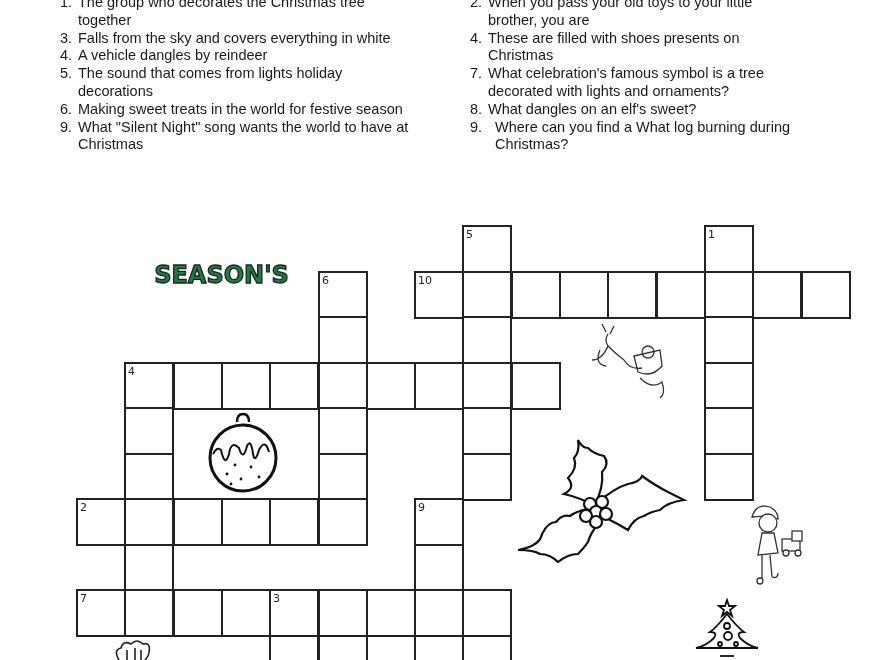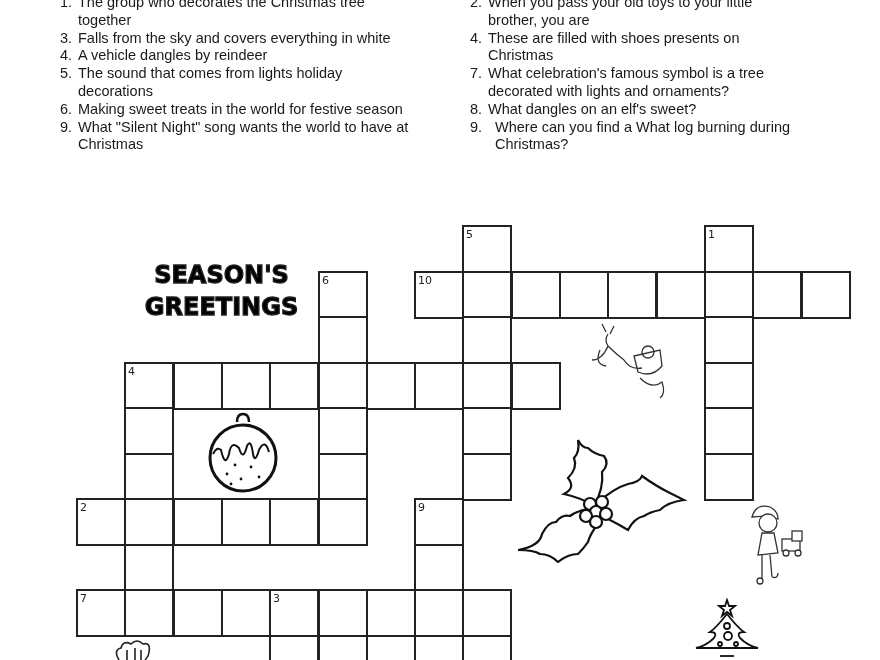--- a/index.html
+++ b/index.html
@@ -9,21 +9,21 @@
   .clues.right { left: 470px; width: 330px; }
   .clue { display: flex; }
   .clue .num { flex: 0 0 auto; white-space: pre; }
   .clue .txt { flex: 1 1 auto; }
   .clues.left .num { width: 18px; }
   .clues.right .num { width: 18px; }
   .clue.wide .num { width: 25px; }
   #grid { position: absolute; left: 0; top: 0; width: 880px; height: 660px; }
   .cell { position: absolute; box-sizing: border-box; border: 2px solid #222; background: #fff; width: 50px; height: 48px; }
   .cell .cnum { position: absolute; left: 2px; top: 1px; font-family: "DejaVu Sans", sans-serif; font-size: 11px; color: #222; }
-  .greeting { position: absolute; left: 134px; top: 259px; width: 175px; text-align: center; font-family: "DejaVu Sans", sans-serif; font-weight: bold; color: #000000; -webkit-text-stroke: 1.3px #222; letter-spacing: 0px; line-height: 32px; font-size: 24px; }
+  .greeting { position: absolute; left: 134px; top: 259px; width: 175px; text-align: center; font-family: "DejaVu Sans", sans-serif; font-weight: bold; color: #15803d; -webkit-text-stroke: 1.3px #222; letter-spacing: 0px; line-height: 32px; font-size: 24px; }
   .deco { position: absolute; }
 </style>
 </head>
 <body>
 
 <div class="clues left" id="clues-left">
     <div class="clue">
       <span class="num">1.</span>
       <span class="txt">The group who decorates the Christmas tree together</span>
     </div>
@@ -66,21 +66,20 @@
       <span class="txt">What dangles on an elf's sweet?</span>
     </div>
     <div class="clue wide">
       <span class="num">9.</span>
       <span class="txt">Where can you find a What log burning during Christmas?</span>
     </div>
   </div>
 
 <div class="greeting">
   <div>SEASON'S</div>
-  <div>GREETINGS</div>
 </div>
 
 <div id="grid">
     <div class="cell" style="left: 462px; top: 225px; width: 50px; height: 48px;">
       <span class="cnum">5</span>
     </div>
     <div class="cell" style="left: 704px; top: 225px; width: 50px; height: 48px;">
       <span class="cnum">1</span>
     </div>
     <div class="cell" style="left: 318px; top: 271px; width: 50px; height: 48px;">

